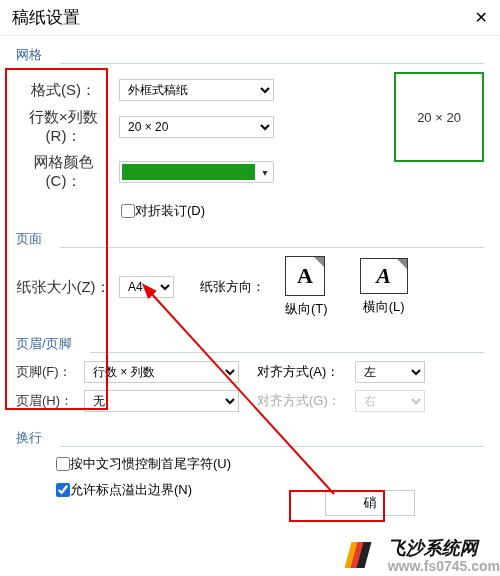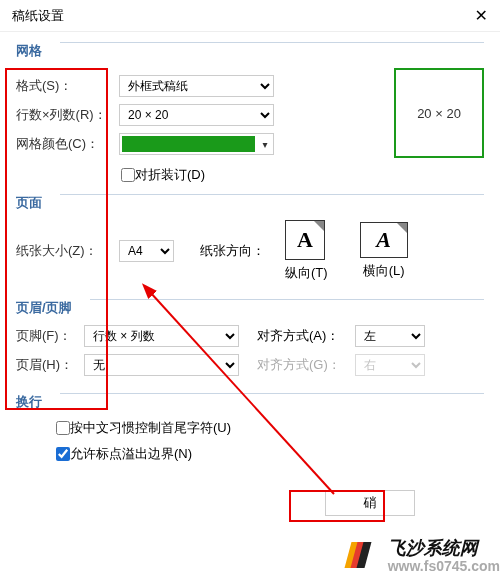--- a/index.html
+++ b/index.html
@@ -12,58 +12,57 @@
       position: relative;
       overflow: hidden;
     }
     .titlebar {
       display: flex;
       justify-content: space-between;
       align-items: center;
       padding: 6px 12px;
       border-bottom: 1px solid #eee;
     }
-    .titlebar .title { font-size: 13px; }
+    .titlebar .title { font-size: 17px; }
     .close-icon { font-size: 16px; cursor: pointer; font-family: Arial; }
     .content { padding: 10px 16px 8px 16px; }
     fieldset {
       border: none;
       margin: 0 0 10px 0;
       padding: 0;
       position: relative;
     }
     legend {
       color: #3b6aa0;
       font-size: 13px;
       padding: 0 4px 0 0;
       display: inline-block;
     }
     .legend-line {
       display: flex;
-      align-items: flex-start;
+      align-items: flex-end;
       gap: 14px;
       margin-bottom: 8px;
-      font-weight: bold;
     }
     .legend-line .hr {
       flex: 1;
       height: 1px;
       background: #c9d6e4;
     }
     .row {
       display: flex;
       align-items: center;
       margin: 7px 0;
       gap: 8px;
     }
     .label {
       width: 95px;
-      text-align: left;
+      text-align: center;
       color: #333;
-      font-size: 13px;
+      font-size: 15px;
     }
     .label-sm {
       width: 60px;
       color: #333;
       font-size: 13px;
     }
     select {
       height: 22px;
       border: 1px solid #ccc;
       background: #fff;

